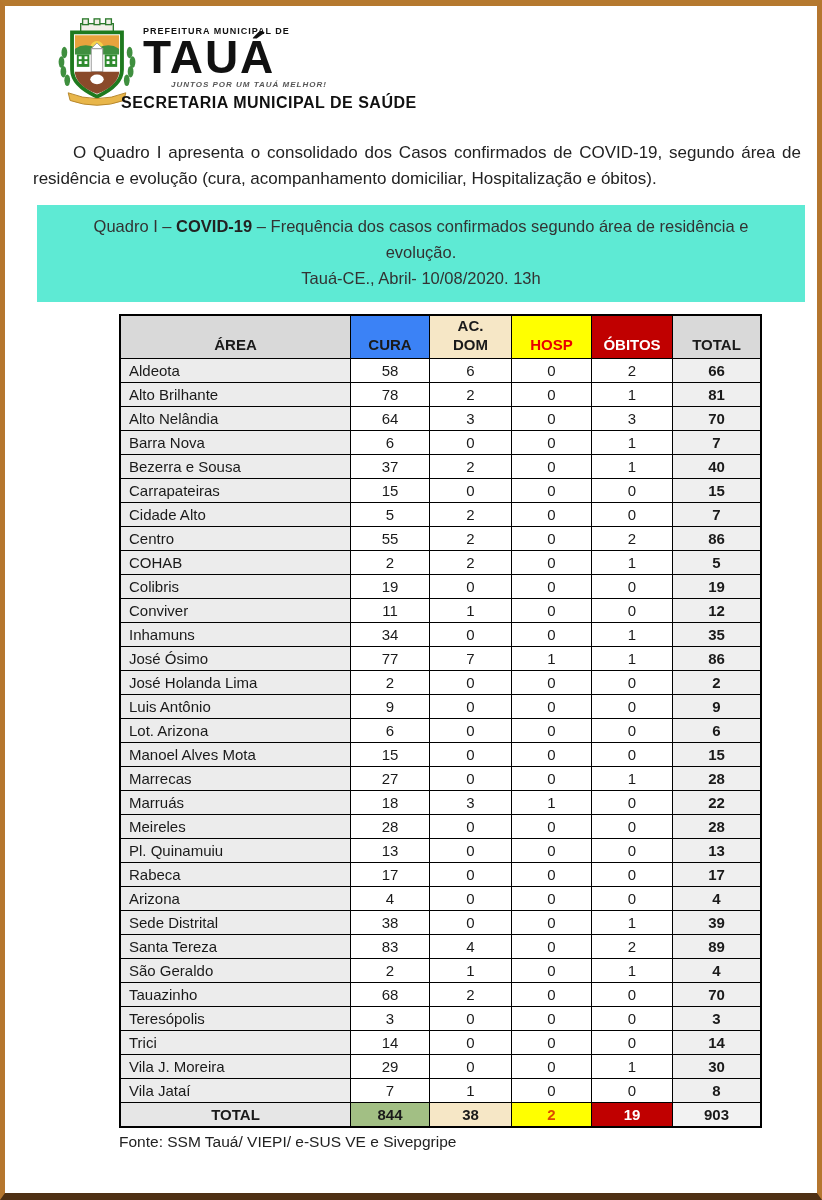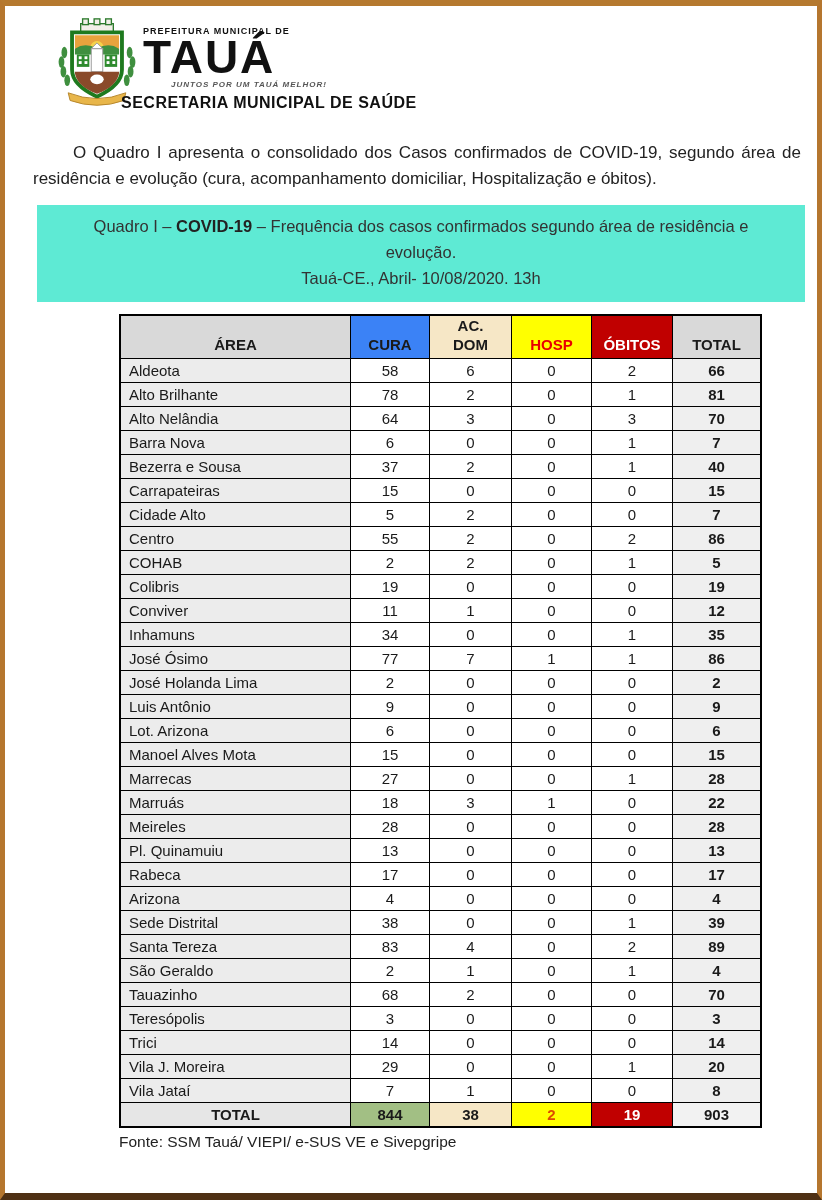--- a/index.html
+++ b/index.html
@@ -393,21 +393,21 @@
             <td class="col-num">0</td>
             <td class="col-num">0</td>
             <td class="col-total">14</td>
           </tr>
           <tr>
             <td class="col-area">Vila J. Moreira</td>
             <td class="col-num">29</td>
             <td class="col-num">0</td>
             <td class="col-num">0</td>
             <td class="col-num">1</td>
-            <td class="col-total">20</td>
+            <td class="col-total">30</td>
           </tr>
           <tr>
             <td class="col-area">Vila Jataí</td>
             <td class="col-num">7</td>
             <td class="col-num">1</td>
             <td class="col-num">0</td>
             <td class="col-num">0</td>
             <td class="col-total">8</td>
           </tr>
         </tbody>

